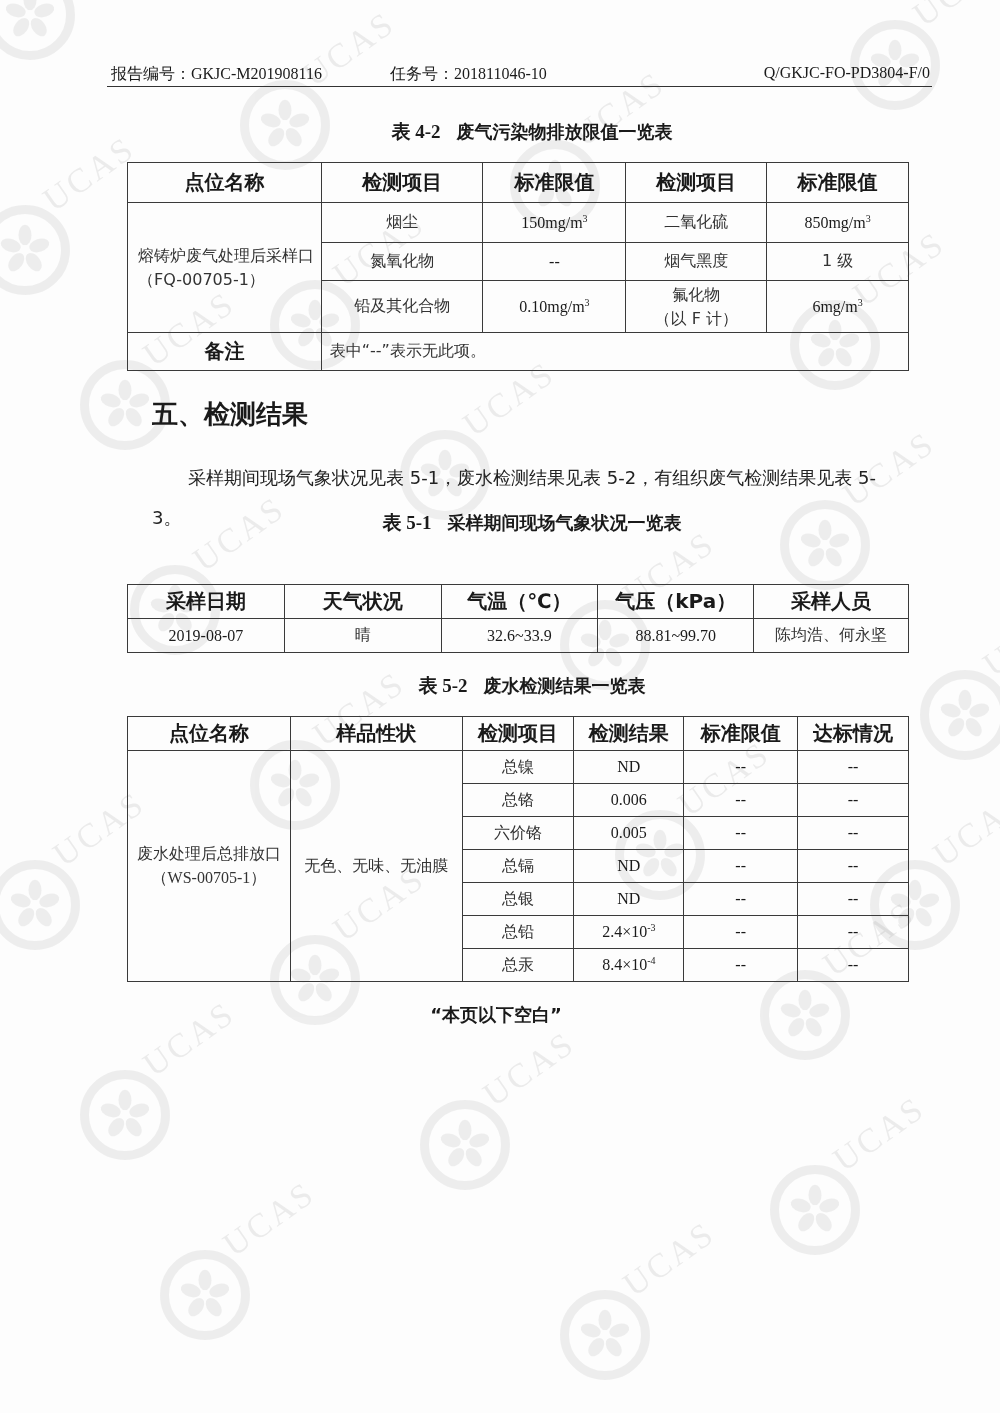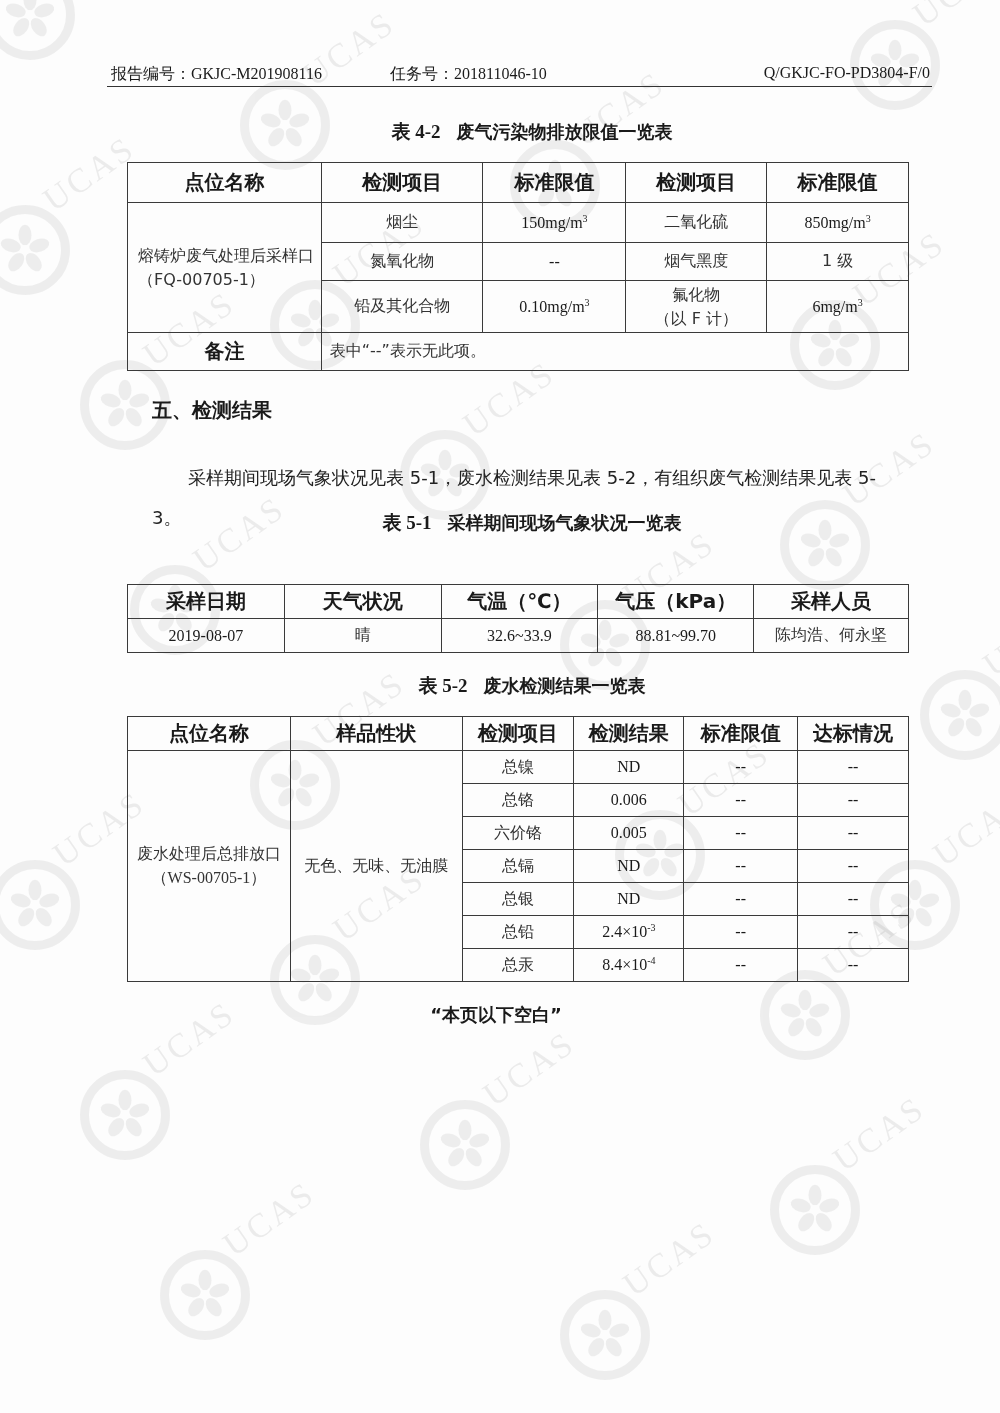--- a/index.html
+++ b/index.html
@@ -45,21 +45,21 @@
     border: 1px solid #3a3a3a; text-align: center; vertical-align: middle; padding: 0;
   }
   table.t th {
     font-weight: bold; font-family: "DejaVu Sans", "Liberation Sans", sans-serif; font-size: 20px;
   }
   table.t td.cjk { font-family: "DejaVu Sans", sans-serif; color: #333; }
   table.t td.lft { text-align: left; padding-left: 8px; }
   sup { font-size: 10px; vertical-align: super; line-height: 0; }
 
   .h2 {
-    position: absolute; left: 152px; top: 397px; font-size: 20px; font-weight: bold;
+    position: absolute; left: 152px; top: 397px; font-size: 26px; font-weight: bold;
     font-family: Liberation Serif, serif;
   }
   .para {
     position: absolute; left: 152px; top: 458px; width: 740px;
     font-size: 18px; line-height: 40px; color: #222;
     font-family: "DejaVu Sans", "Liberation Sans", sans-serif;
     text-indent: 36px;
   }
   .blank {
     position: absolute; left: 0; width: 992px; top: 1003px; text-align: center;

